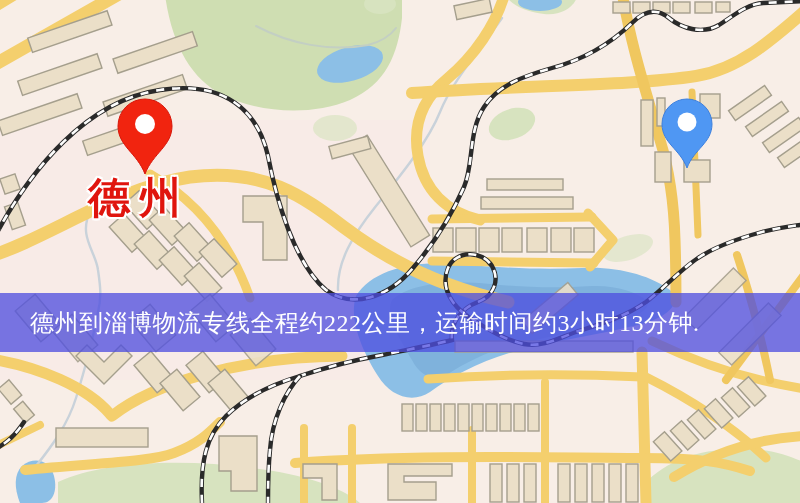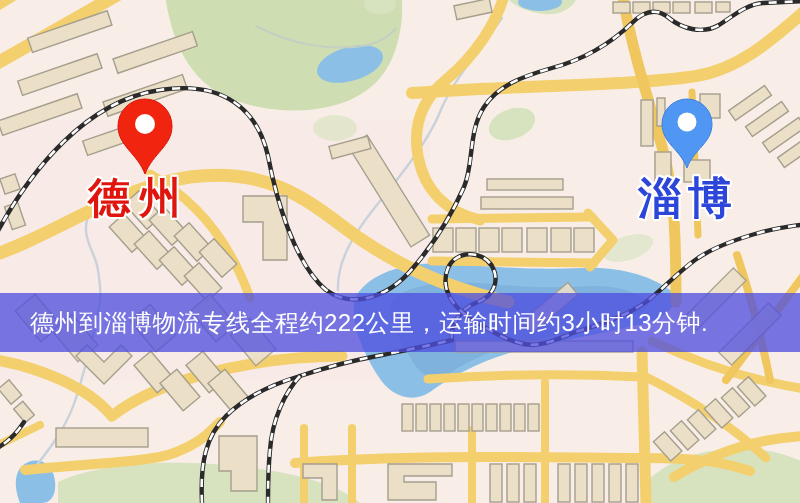--- a/index.html
+++ b/index.html
@@ -1,18 +1,18 @@
 <!DOCTYPE html>
 <html><head>
 <meta charset="utf-8">
 <style>
   html,body{margin:0;padding:0;background:#ddd;}
   .shot{
     position:relative;width:800px;height:503px;overflow:hidden;
-    font-family:Liberation Sans, sans-serif;
+    font-family:Liberation Serif, serif;
     background:#f8eee7;
   }
   .shot svg{position:absolute;left:0;top:0;display:block;}
   
   .road{fill:none;stroke:#f4cf6d;stroke-linecap:round;stroke-linejoin:round;}
   .road2{fill:none;stroke:#f0c75f;stroke-linecap:round;stroke-linejoin:round;}
   .bld{fill:#ebdfc8;stroke:#a59f8d;stroke-width:1.4;}
   .park{fill:#d7e3bf;stroke:none;}
   .parkdark{fill:#cfdeb2;stroke:none;}
   .water{fill:#8cbfe6;stroke:none;}
@@ -222,19 +222,18 @@
       <path d="M145,174 C137,153 118,146 118,126 a27,27 0 1 1 54,0 c0,20 -19,27 -27,48 Z" fill="#f1240f" stroke="#d61408" stroke-width="1"></path>
       <circle cx="145" cy="124" r="10" fill="#ffffff"></circle>
     </g>
     <g>
       <path d="M687,168 C680,149 662,143 662,124 a25,25 0 1 1 50,0 c0,19 -18,25 -25,44 Z" fill="#4f97f3" stroke="#3c7fdd" stroke-width="1"></path>
       <circle cx="687" cy="122" r="9.5" fill="#ffffff"></circle>
     </g>
   </svg>
 
   <div class="city-label" id="origin-label">德州</div>
-  <div class="city-label" id="dest-label">淄博</div>
 
   <div class="banner">
     <span>德州到淄博物流专线全程约222公里，运输时间约3小时13分钟.</span>
   </div>
 
 </div>
 
 </body></html>

